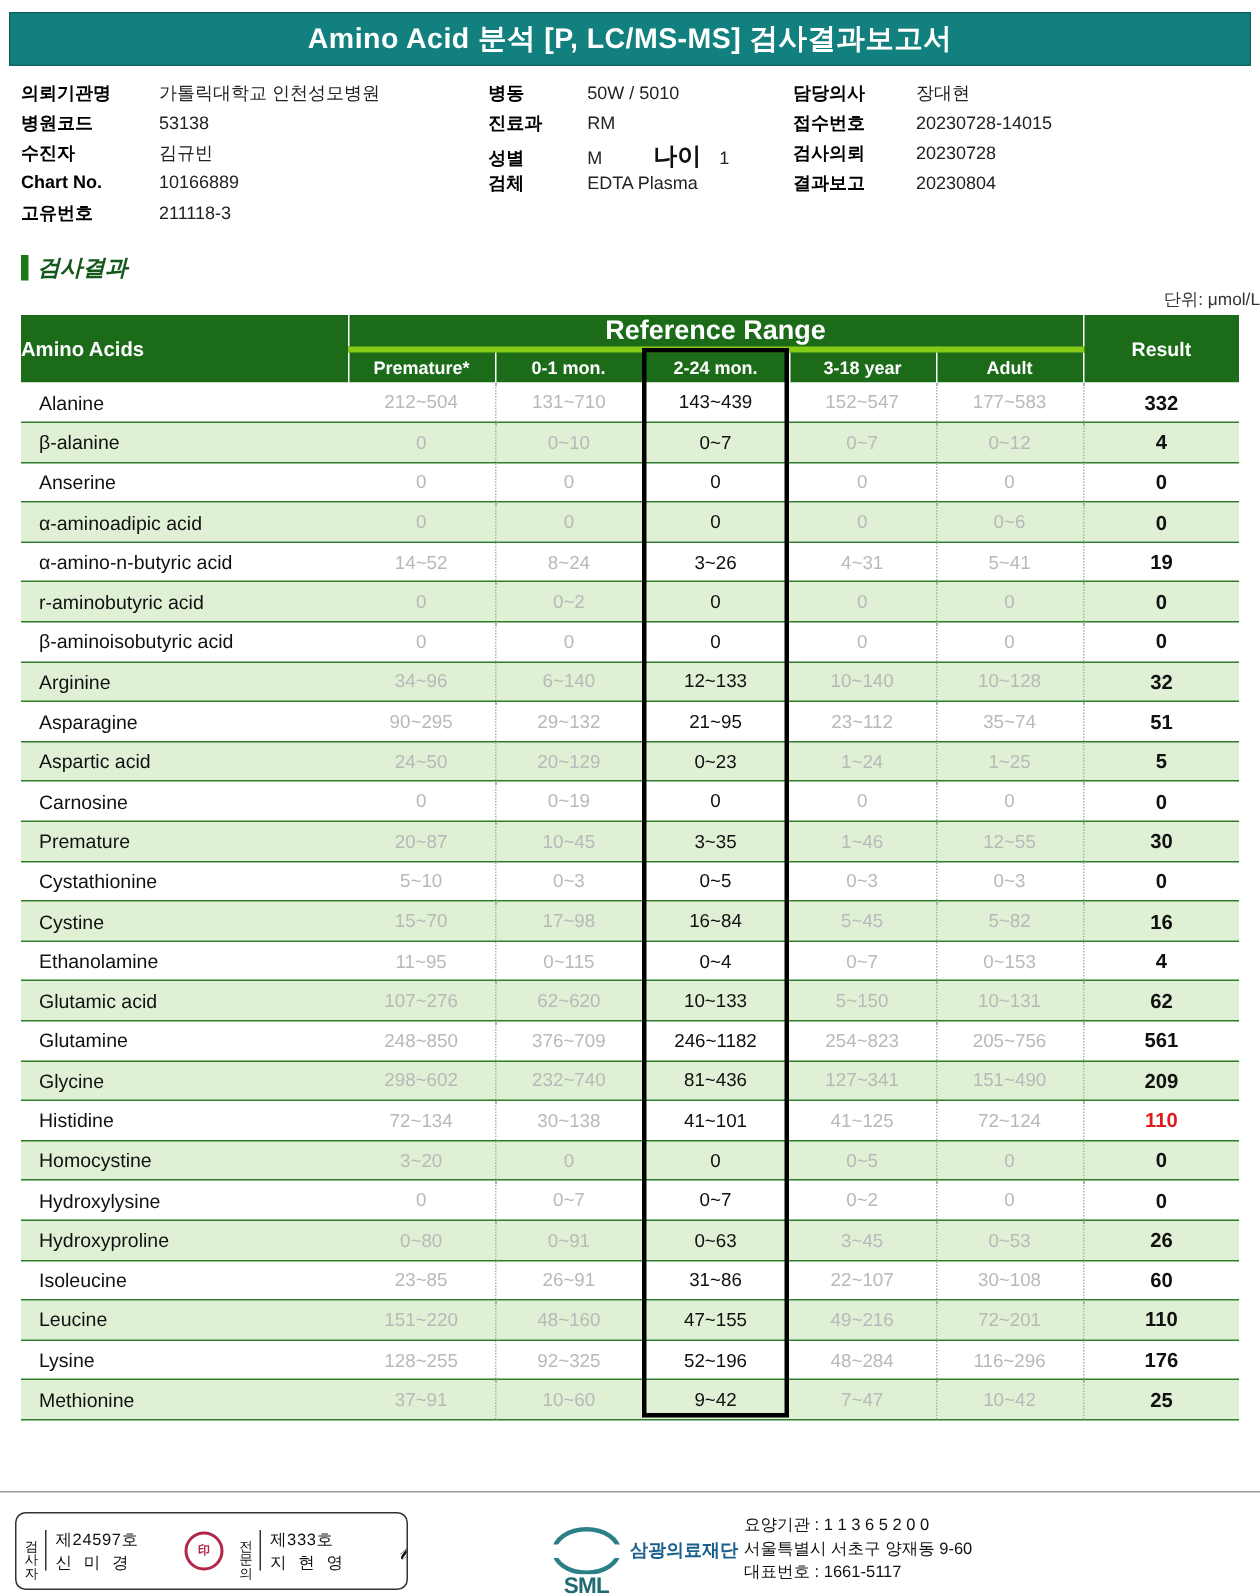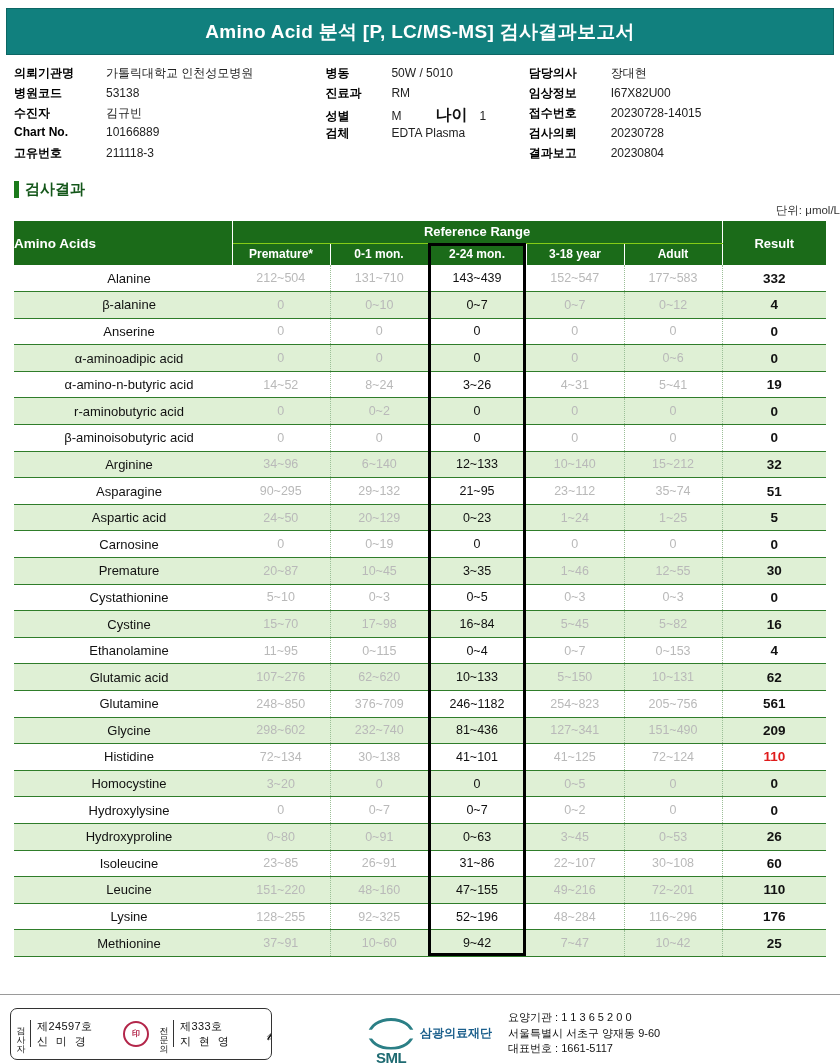--- a/index.html
+++ b/index.html
@@ -10,21 +10,21 @@
     font-family: "Liberation Sans", "DejaVu Sans", sans-serif;
     color: #111;
     overflow: hidden;
     position: relative;
   }
   .page { width:840px; height:1064px; position:relative; }
 
   
   .titlebar {
     margin: 8px 6px 0 6px;
-    height: 47px;
+    height: 36px;
     background: #11807e;
     border: 1px solid #0c6664;
     display: flex; align-items: center; justify-content: center;
   }
   .titlebar .t {
     color: #ffffff; font-weight: bold; font-size: 19px; letter-spacing: .3px;
   }
 
   
   .info {
@@ -41,21 +41,21 @@
   .ilab { font-weight: bold; font-size: 12px; color: #000; }
   .ival { font-size: 12px; color: #222; }
   .c1 .ilab { width: 92px; }
   .c2 .ilab { width: 66px; }
   .c3 .ilab { width: 82px; }
   .sub-lab { font-weight: bold; font-size: 16px; margin-left: 34px; margin-right: 12px; }
 
   
   .sechead {
     margin: 18px 0 0 14px;
-    display: flex; align-items: center; gap: 6px;
+    display: flex; align-items: center; gap: 6px; font-style: italic;
   }
   .sechead .bar { width: 5px; height: 17px; background: #1a7a1a; }
   .sechead .txt { font-weight: bold; font-size: 15px; color: #14571a; }
 
   .unit {
     text-align: right; margin-top: 4px;
     font-size: 11.5px; color: #333;
   }
 
   
@@ -66,34 +66,34 @@
   thead th {
     background: #1b6b19; color: #fff; font-weight: bold;
     font-size: 12.5px; text-align: center;
     border: none;
   }
   th.amino {
     text-align: left; padding-left: 12px; font-size: 13.5px;
     border-right: 1px solid #ffffff;
   }
   th.refgrp {
-    border-bottom: 1px solid #84cc16;
-    font-size: 13px; height: 22px;
+    border-bottom: 4px solid #84cc16;
+    font-size: 18px; height: 22px;
   }
   th.sub { height: 22px; font-size: 12px; border-right: 1px solid #ffffff; }
   th.sub.last { border-right: none; }
   th.result { font-size: 13px; border-left: 1px solid #ffffff; }
 
   tbody td {
     height: 26.6px; font-size: 12.5px;
     border-bottom: 1px solid #2f7d2a;
     text-align: center; color: #b9b9b9;
   }
   tbody td.name {
-    text-align: center; padding-left: 12px;
+    text-align: left; padding-left: 12px;
     color: #111; font-size: 13px;
   }
   tbody td.ref {
     border-right: 1px dotted #9bbf97;
   }
   tbody td.ref.c2col { border-right: none; }
   tbody td.ref.c3col { border-right: none; }
   tbody td.sel { color: #111; font-weight: normal; }
   tbody td.val {
     color: #111; font-weight: bold; font-size: 13.5px;
@@ -160,21 +160,21 @@
   }
   .logomark .ring2 {
     position: absolute; inset: 0;
     border: 3px solid #2b7f86; border-radius: 50%;
     clip-path: polygon(0 66%, 100% 66%, 100% 100%, 0 100%);
   }
   .logomark .sml {
     font-size: 15px; font-weight: bold; color: #1f6b72; letter-spacing: -.5px; z-index:2;margin-top:48px;
   }
   .logotext { font-size: 12px; font-weight: bold; color: #1b5f8c; }
-  .addr { margin-left: 16px; font-size: 11px; line-height: 1.45; color: #111; }
+  .addr { margin-left: 4px; font-size: 11px; line-height: 1.45; color: #111; }
 </style>
 </head>
 <body>
 
 <div class="page">
 
   <div class="titlebar">
     <div class="t">Amino Acid 분석 [P, LC/MS-MS] 검사결과보고서</div>
   </div>
 
@@ -218,24 +218,20 @@
         </div>
         <div class="irow">
           <div class="ilab">검체</div>
           <div class="ival">EDTA Plasma</div>
         </div>
       </div>
     <div class="infocol c3" id="col3">
         <div class="irow">
           <div class="ilab">담당의사</div>
           <div class="ival">장대현</div>
-        </div>
-        <div class="irow">
-          <div class="ilab">임상정보</div>
-          <div class="ival">I67X82U00</div>
         </div>
         <div class="irow">
           <div class="ilab">접수번호</div>
           <div class="ival">20230728-14015</div>
         </div>
         <div class="irow">
           <div class="ilab">검사의뢰</div>
           <div class="ival">20230728</div>
         </div>
         <div class="irow">
@@ -340,21 +336,21 @@
             <td class="ref">0</td>
             <td class="ref">0</td>
             <td class="val">0</td>
           </tr>
           <tr class="alt">
             <td class="name">Arginine</td>
             <td class="ref">34~96</td>
             <td class="ref c3col">6~140</td>
             <td class="ref sel c2col">12~133</td>
             <td class="ref">10~140</td>
-            <td class="ref">15~212</td>
+            <td class="ref">10~128</td>
             <td class="val">32</td>
           </tr>
           <tr>
             <td class="name">Asparagine</td>
             <td class="ref">90~295</td>
             <td class="ref c3col">29~132</td>
             <td class="ref sel c2col">21~95</td>
             <td class="ref">23~112</td>
             <td class="ref">35~74</td>
             <td class="val">51</td>

